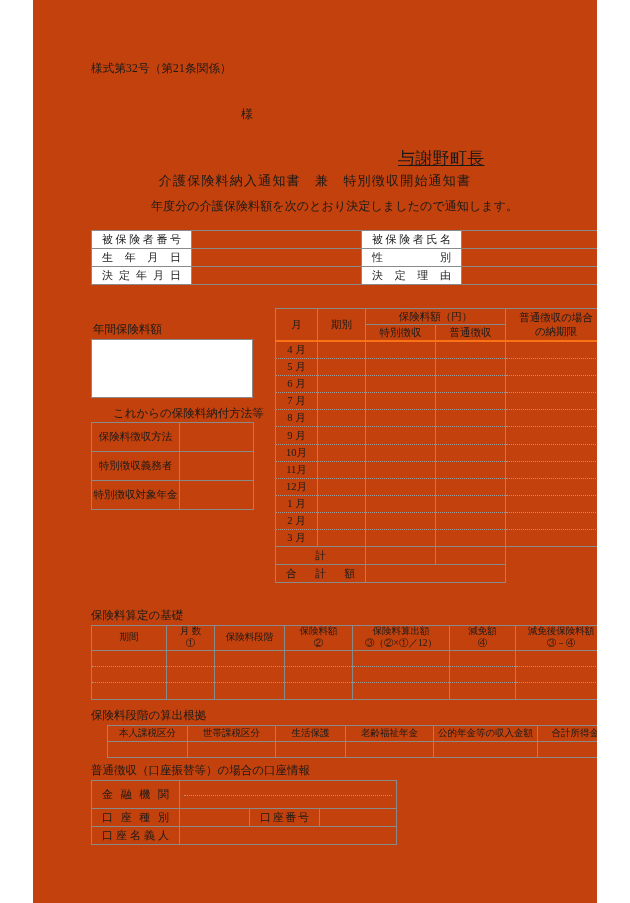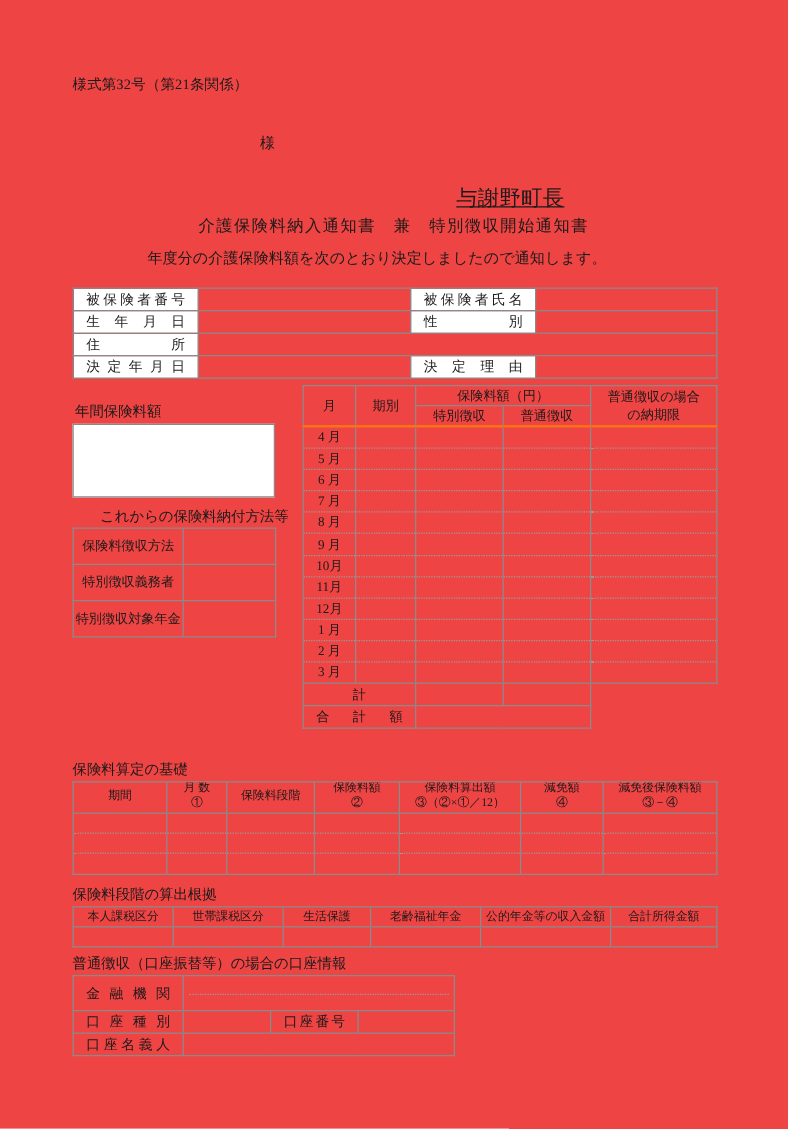--- a/index.html
+++ b/index.html
@@ -8,24 +8,24 @@
     padding: 0;
     background: #ffffff;
   }
   body {
     font-family: "Liberation Serif", "DejaVu Serif", serif;
     color: #1a1a1a;
     -webkit-font-smoothing: antialiased;
   }
   #page {
     position: relative;
-    width: 630px;
+    width: 564px;
     height: 903px;
     margin: 0 auto;
-    background: #ef4444;
+    background: #c2410c;
     overflow: hidden;
     box-sizing: border-box;
   }
 
   
   .txt { position: absolute; white-space: nowrap; line-height: 1.1; }
 
   .form-no   { left: 58px;  top: 62px;  font-size: 11.5px; letter-spacing: .2px; }
   .addressee { left: 208px; top: 108px; font-size: 12px; }
   .issuer    { left: 365px; top: 150px; font-size: 17px; letter-spacing: .3px; text-decoration: underline; }
@@ -111,21 +111,21 @@
   #cap-calc { left: 58px; top: 608px; }
   #tbl-calc { left: 58px; top: 625px; width: 515px; }
   #tbl-calc th { height: 23px; font-size: 9.5px; line-height: 1.25; }
   #tbl-calc th span { display: block; }
   #tbl-calc td.data { height: 15.3px; border-top: 1px dotted #9a9a9a; border-bottom: 1px dotted #9a9a9a; }
   #tbl-calc tr.r-first td.data { border-top: 1px solid #8a8a8a; }
   #tbl-calc tr.r-last  td.data { border-bottom: 1px solid #8a8a8a; }
 
   
   #cap-stage { left: 58px; top: 708px; }
-  #tbl-stage { left: 58px; top: 725px; width: 515px; }
+  #tbl-stage { left: 74px; top: 725px; width: 515px; }
   #tbl-stage th { height: 15px; font-size: 9.5px; }
   #tbl-stage td { height: 15px; }
 
   
   #cap-bank { left: 58px; top: 763px; }
   #tbl-bank { left: 58px; top: 780px; width: 305px; }
   #tbl-bank td { height: 17px; font-size: 11px; }
   #tbl-bank td.tall { height: 27px; }
   #tbl-bank td.dotted-val {
     position: relative;
@@ -173,26 +173,20 @@
       </tr>
       <tr>
         <td class="k">
             <span class="spread">生 年 月 日</span>
           </td>
         <td></td>
         <td class="k">
             <span class="spread">性　　　別</span>
           </td>
         <td></td>
-      </tr>
-      <tr>
-        <td class="k">
-            <span class="spread">住　　　所</span>
-          </td>
-        <td colspan="3"></td>
       </tr>
       <tr>
         <td class="k">
             <span class="spread">決定年月日</span>
           </td>
         <td></td>
         <td class="k">
             <span class="spread">決 定 理 由</span>
           </td>
         <td></td>

